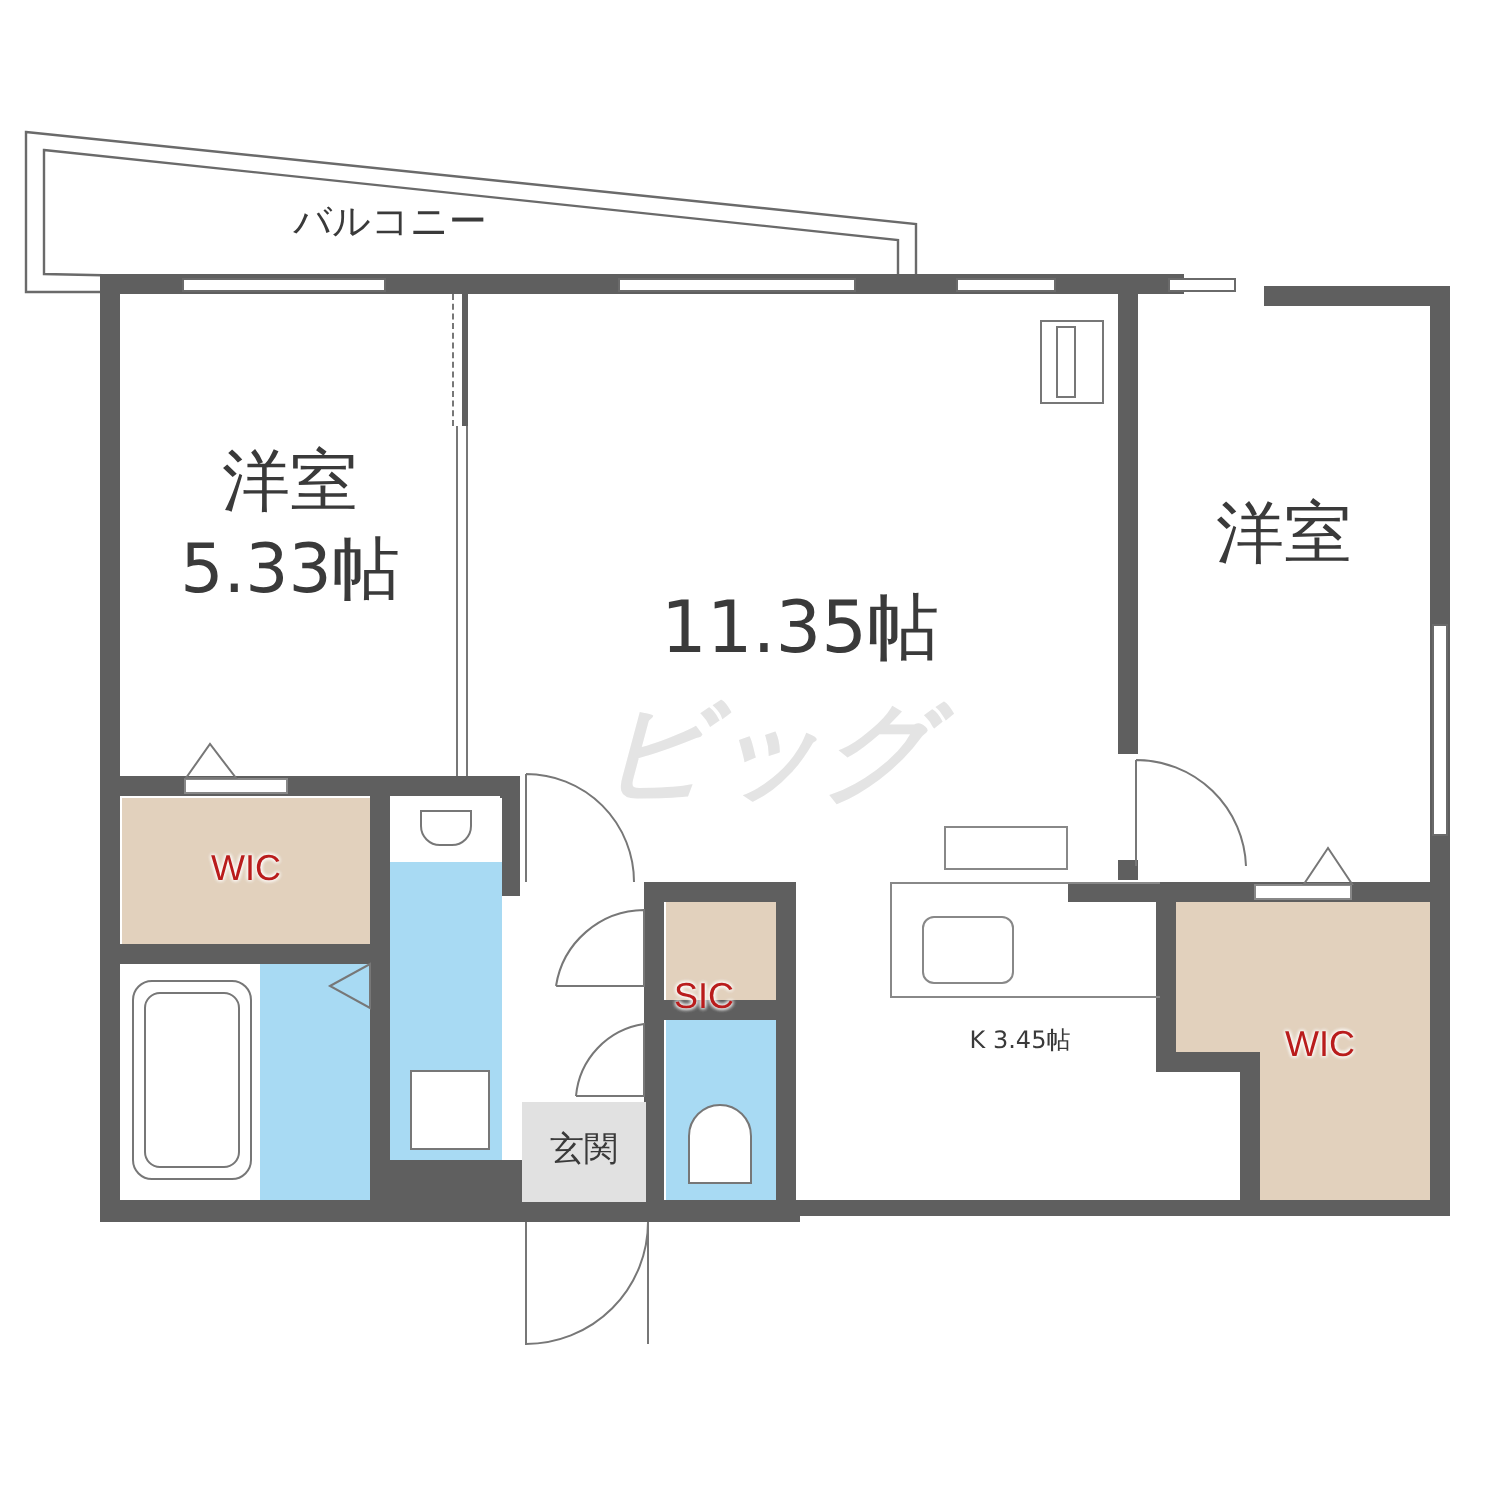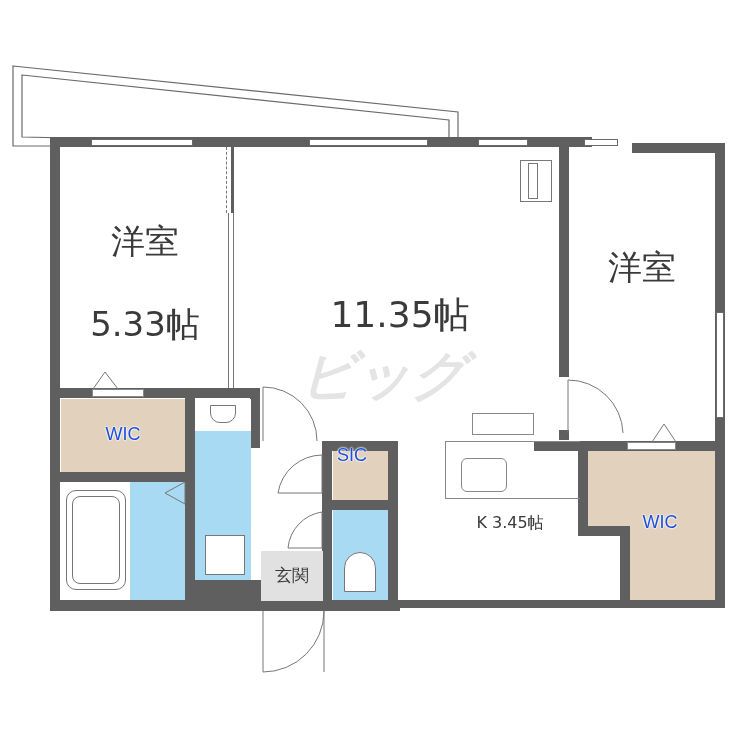--- a/index.html
+++ b/index.html
@@ -4,32 +4,33 @@
 <style>
   html,body{margin:0;padding:0;background:#fff;}
   #canvas{position:relative;width:750px;height:750px;background:#fff;overflow:hidden;font-family:"DejaVu Sans","Liberation Sans",sans-serif;}
   .abs{position:absolute;}
   .wall{position:absolute;background:#5f5f5f;}
   .win{position:absolute;background:#fff;border:1px solid #6a6a6a;box-sizing:border-box;}
   .room-label{position:absolute;color:#3a3a3a;text-align:center;line-height:1.15;}
   .tan{position:absolute;background:#e2d1bd;}
   .blue{position:absolute;background:#a8daf3;}
   .gray{position:absolute;background:#e1e1e1;}
-  .small-label{position:absolute;color:#1d4ed8;font-family:"Liberation Sans",sans-serif;text-align:center;text-shadow:0 0 2px #fff,0 0 2px #fff,0 0 2px #fff;}
+  .small-label{position:absolute;color:#b91c1c;font-family:"Liberation Sans",sans-serif;text-align:center;text-shadow:0 0 2px #fff,0 0 2px #fff,0 0 2px #fff;}
   svg{position:absolute;left:0;top:0;}
 </style>
 </head>
 <body>
 
 <div id="canvas">
 
   <svg width="750" height="750">
     <polygon points="13,66 458,112 458,146 13,146" fill="none" stroke="#6a6a6a" stroke-width="1.2"></polygon>
     <polygon points="22,75 449,120 449,146 22,137" fill="none" stroke="#6a6a6a" stroke-width="1.2"></polygon>
   </svg>
+  <div class="room-label" style="left:130px;top:101px;width:130px;font-size:19px;">バルコニー</div>
 
   <div class="wall" style="left:50px;top:137px;width:520px;height:10px;"></div>
   <div class="wall" style="left:570px;top:137px;width:22px;height:10px;"></div>
   <div class="wall" style="left:632px;top:143px;width:92px;height:10px;"></div>
   <div class="wall" style="left:50px;top:137px;width:10px;height:473px;"></div>
   <div class="wall" style="left:50px;top:600px;width:350px;height:11px;"></div>
   <div class="wall" style="left:385px;top:600px;width:340px;height:8px;"></div>
   <div class="wall" style="left:715px;top:143px;width:10px;height:465px;"></div>
 
   <div class="win" style="left:91px;top:139px;width:102px;height:7px;"></div>
@@ -69,55 +70,55 @@
   <div class="abs" style="left:195px;top:399px;width:56px;height:32px;background:#fff;"></div>
   <div class="abs" style="left:210px;top:405px;width:26px;height:18px;border:1px solid #777;border-radius:0 0 10px 10px;box-sizing:border-box;"></div>
   <div class="abs" style="left:205px;top:535px;width:40px;height:40px;border:1px solid #777;background:#fff;box-sizing:border-box;"></div>
 
   <div class="blue" style="left:130px;top:482px;width:55px;height:118px;"></div>
   <div class="abs" style="left:61px;top:482px;width:69px;height:118px;background:#fff;"></div>
   <div class="abs" style="left:66px;top:490px;width:60px;height:100px;border:1px solid #777;border-radius:10px;box-sizing:border-box;"></div>
   <div class="abs" style="left:72px;top:496px;width:48px;height:88px;border:1px solid #777;border-radius:8px;box-sizing:border-box;"></div>
 
   <div class="tan" style="left:333px;top:451px;width:55px;height:49px;"></div>
-  <div class="small-label" style="left:333px;top:445px;width:38px;font-size:18px;">SIC</div>
+  <div class="small-label" style="left:333px;top:488px;width:38px;font-size:18px;">SIC</div>
 
   <div class="blue" style="left:333px;top:510px;width:55px;height:90px;"></div>
   <div class="abs" style="left:344px;top:552px;width:32px;height:40px;border:1px solid #777;border-radius:16px 16px 0 0;background:#fff;box-sizing:border-box;"></div>
 
   <div class="gray" style="left:261px;top:551px;width:62px;height:50px;"></div>
   <div class="room-label" style="left:261px;top:566px;width:62px;font-size:17px;">玄関</div>
 
   <div class="tan" style="left:588px;top:451px;width:127px;height:75px;"></div>
   <div class="tan" style="left:630px;top:526px;width:85px;height:74px;"></div>
   <div class="small-label" style="left:620px;top:512px;width:80px;font-size:18px;">WIC</div>
 
   <div class="abs" style="left:445px;top:441px;width:135px;height:58px;border:1px solid #888;border-right:none;box-sizing:border-box;"></div>
   <div class="abs" style="left:461px;top:458px;width:46px;height:34px;border:1px solid #888;border-radius:6px;box-sizing:border-box;"></div>
   <div class="abs" style="left:472px;top:413px;width:62px;height:22px;border:1px solid #888;box-sizing:border-box;"></div>
-  <div class="room-label" style="left:455px;top:514px;width:110px;font-size:16px;">K 3.45帖</div>
+  <div class="room-label" style="left:455px;top:514px;width:110px;font-size:12px;">K 3.45帖</div>
 
   <div class="abs" style="left:520px;top:160px;width:32px;height:42px;border:1px solid #777;box-sizing:border-box;"></div>
   <div class="abs" style="left:528px;top:163px;width:10px;height:36px;border:1px solid #777;box-sizing:border-box;"></div>
 
   <svg width="750" height="750">
     <g fill="none" stroke="#777" stroke-width="1">
       <path d="M263,387 L263,441 M263,387 A54,54 0 0 1 317,441"></path>
       <path d="M568,380 L568,433 M568,380 A55,55 0 0 1 623,433"></path>
       <path d="M278,493 L322,493 L322,455 A45,45 0 0 0 278,493"></path>
       <path d="M288,548 L322,548 L322,512 A40,40 0 0 0 288,548"></path>
       <path d="M263,611 L263,672 A61,61 0 0 0 324,611"></path>
       <path d="M324,611 L324,672"></path>
       <polygon points="93,389 118,389 105,372"></polygon>
       <polygon points="652,442 676,442 664,424"></polygon>
       <polygon points="165,493 185,482 185,504"></polygon>
     </g>
   </svg>
 
   <div class="room-label" style="left:60px;top:222px;width:170px;font-size:34px;">洋室</div>
-  <div class="room-label" style="left:60px;top:266px;width:170px;font-size:34px;margin-top:39px;">5.33帖</div>
+  <div class="room-label" style="left:60px;top:266px;width:170px;font-size:34px;">5.33帖</div>
 
   <div class="room-label" style="left:300px;top:294px;width:200px;font-size:36px;">11.35帖</div>
 
   <div class="room-label" style="left:569px;top:248px;width:146px;font-size:34px;">洋室</div>
 
   <div class="abs" style="left:305px;top:340px;font-size:54px;font-weight:bold;color:#e4e4e4;transform:skewX(-15deg);">ビッグ</div>
 </div>
 
 </body></html>

